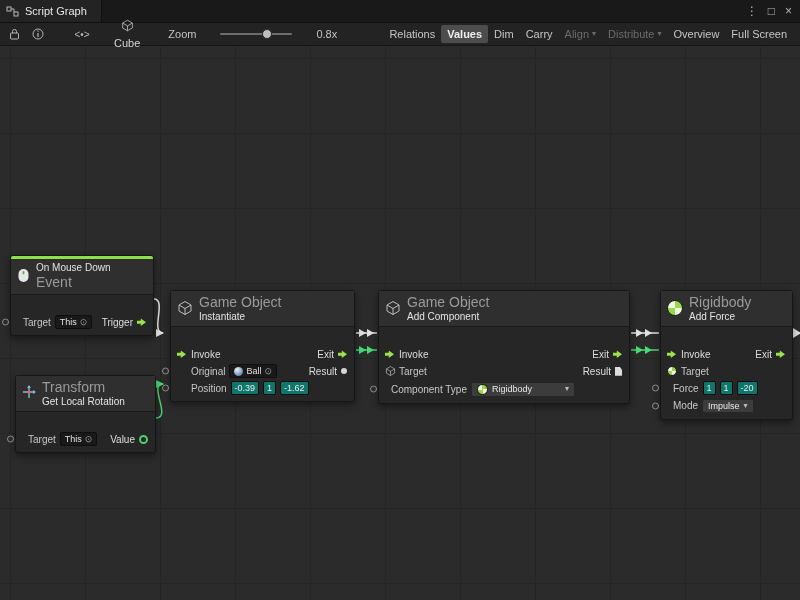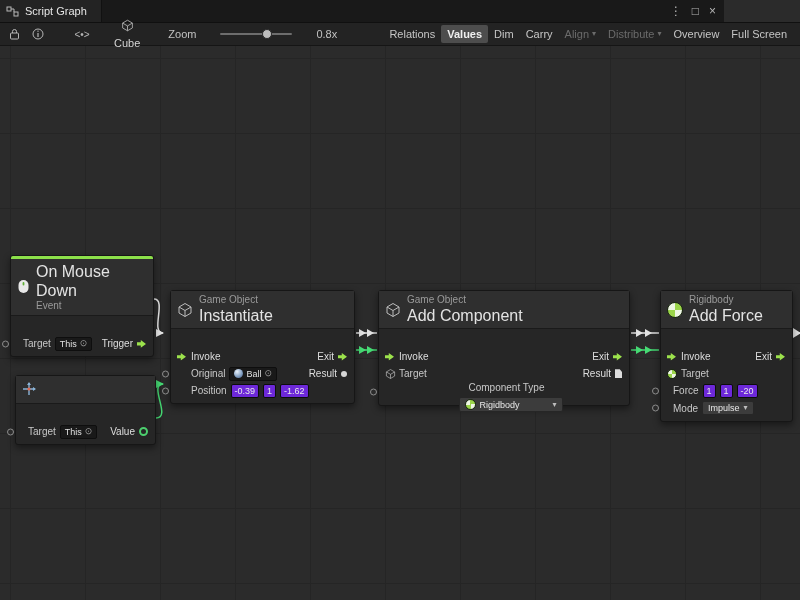--- a/index.html
+++ b/index.html
@@ -1,21 +1,21 @@
 <!DOCTYPE html>
 <html style="--accent-green: #9ce24c; --event-strip: #8ce04a; --flow-wire: #e2e2e2; --value-wire: #46db74; --active-button-bg: #4d4d4d;"><head>
 <meta charset="utf-8">
 <style>
   * { margin:0; padding:0; box-sizing:border-box; }
   html,body { width:800px; height:600px; overflow:hidden; background:#2b2b2b;
     font-family:"Liberation Sans", sans-serif; user-select:none; }
   .stage { position:relative; width:800px; height:600px; }
 
   
-  .titlebar { position:absolute; left:0; top:0; width:724px; height:22px;
+  .titlebar { position:absolute; left:0; top:0; width:800px; height:22px;
     background:#191919; display:flex; align-items:center; z-index:30; }
   .tab { height:22px; display:flex; align-items:center; gap:6px; padding:0 14px 0 6px;
     background:#232323; border-right:1px solid #111; color:#e6e6e6; font-size:11px; }
   .win-controls { margin-left:auto; display:flex; align-items:center; gap:10px;
     padding-right:8px; color:#b5b5b5; font-size:12px; }
   .win-controls span { cursor:default; }
 
   
   .toolbar { position:absolute; left:0; top:22px; width:800px; height:24px;
     background:#232323; border-top:1px solid #101010; border-bottom:1px solid #151515;
@@ -50,44 +50,44 @@
   .wire-value { stroke:var(--value-wire,#46db74); fill:none; stroke-width:1.5px; }
   .head-value { fill:var(--value-wire,#46db74); }
 
   
   .node { position:absolute; z-index:10; background:#262626; border:1px solid #161616;
     border-radius:3px; box-shadow:0 3px 7px rgba(0,0,0,.45); font-size:10px; color:#c9c9c9; }
   .event-strip { height:3px; background:var(--event-strip,#8ce04a); border-radius:2px 2px 0 0; }
   .node-header { display:flex; align-items:center; gap:6px; padding:3px 8px 3px 6px;
     background:#2f2f2f; border-bottom:1px solid #1a1a1a; min-height:28px; }
   .titles { display:flex; flex-direction:column; line-height:1.2; }
-  .category { font-size:10px; color:#9a9a9a; }
-  .title { font-size:16px; color:#e3e3e3; }
+  .category { font-size:14px; color:#9a9a9a; }
+  .title { font-size:10px; color:#e3e3e3; }
   .node-body { padding:3px 0 4px;margin-top:16px; }
   .row { position:relative; display:flex; align-items:center; gap:4px;
     height:17px; padding:0 7px 0 20px; }
-  .row.tall { height:19px;flex-direction:column; }
+  .row.tall { height:19px; }
   .lbl { color:#c8c8c8; }
   .lbl.bright { color:#dedede; }
   .spacer { flex:1; }
   .row-icon { position:absolute; left:6px; top:50%; transform:translateY(-50%); }
   .edge-port { position:absolute; left:-9px; top:50%; transform:translateY(-50%); }
 
   .port-circle { width:7px; height:7px; border-radius:50%; border:1px solid #8d8d8d;
     background:#2b2b2b; }
   .port-dot { width:6px; height:6px; border-radius:50%; background:#d6d6d6; }
   .flow-arrow { width:9px; height:9px; background:var(--accent-green,#9ce24c);
     clip-path:polygon(0 33%, 42% 33%, 42% 8%, 100% 50%, 42% 92%, 42% 67%, 0 67%); }
 
   .chip { display:inline-flex; align-items:center; gap:3px; background:#191919;
     border:1px solid #0e0e0e; border-radius:2px; padding:1px 4px; font-size:9px; color:#e0e0e0; }
   .picker { color:#9a9a9a; font-size:9px; line-height:1; }
   .ball-icon { width:9px; height:9px; border-radius:50%;
     background:radial-gradient(circle at 35% 30%, #eaf2fb, #7d9bbf 60%, #46597a); }
-  .num-field { background:#6d28d9; border:1px solid #0c0c0c; border-radius:2px;
+  .num-field { background:#0f766e; border:1px solid #0c0c0c; border-radius:2px;
     padding:1px 3px; font-size:9px; color:#eaeaea; text-align:left; }
   .dropdown { display:inline-flex; align-items:center; gap:4px; background:#3c3c3c;
     border:1px solid #262626; border-radius:2px; padding:1px 5px; font-size:9px; color:#e8e8e8; }
   .dropdown .caret { margin-left:auto; color:#bdbdbd; }
 
   .rigidbody-icon { width:11px; height:11px; border-radius:50%; border:1px solid #1c2b12;
     background:conic-gradient(#9bd54a 0 25%, #eef6e4 0 50%, #9bd54a 0 75%, #eef6e4 0); }
   .rigidbody-icon.lg { width:16px; height:16px; }
   .rotation-gizmo-icon { width:10px; height:10px; border-radius:50%;
     background:conic-gradient(#e05a4e 0 33%, #7ac943 0 66%, #4a90d9 0); }
@@ -290,20 +290,24 @@
   <div class="node" style="left:15px;top:375px;width:141px;">
     <div class="node-header">
       <span>
         <svg width="14" height="14" viewBox="0 0 14 14">
           <path d="M7 1 V13 M1 7 H13" stroke="#8ab4d8" stroke-width="1.4"></path>
           <path d="M7 0 L9 3 H5 Z" fill="#8ab4d8"></path>
           <path d="M14 7 L11 9 V5 Z" fill="#8ab4d8"></path>
           <circle cx="7" cy="7" r="1.6" fill="#e0674f"></circle>
         </svg>
       </span>
+      <span class="titles">
+        <span class="category">Transform</span>
+        <span class="title">Get Local Rotation</span>
+      </span>
     </div>
     <div class="node-body">
       <div class="row">
         <span class="edge-port port-circle"></span>
         <span class="lbl" style="margin-left:-8px;">Target</span>
         <span class="chip">
           <span>This</span>
           <span class="picker">⊙</span>
         </span>
         <span class="spacer"></span>

